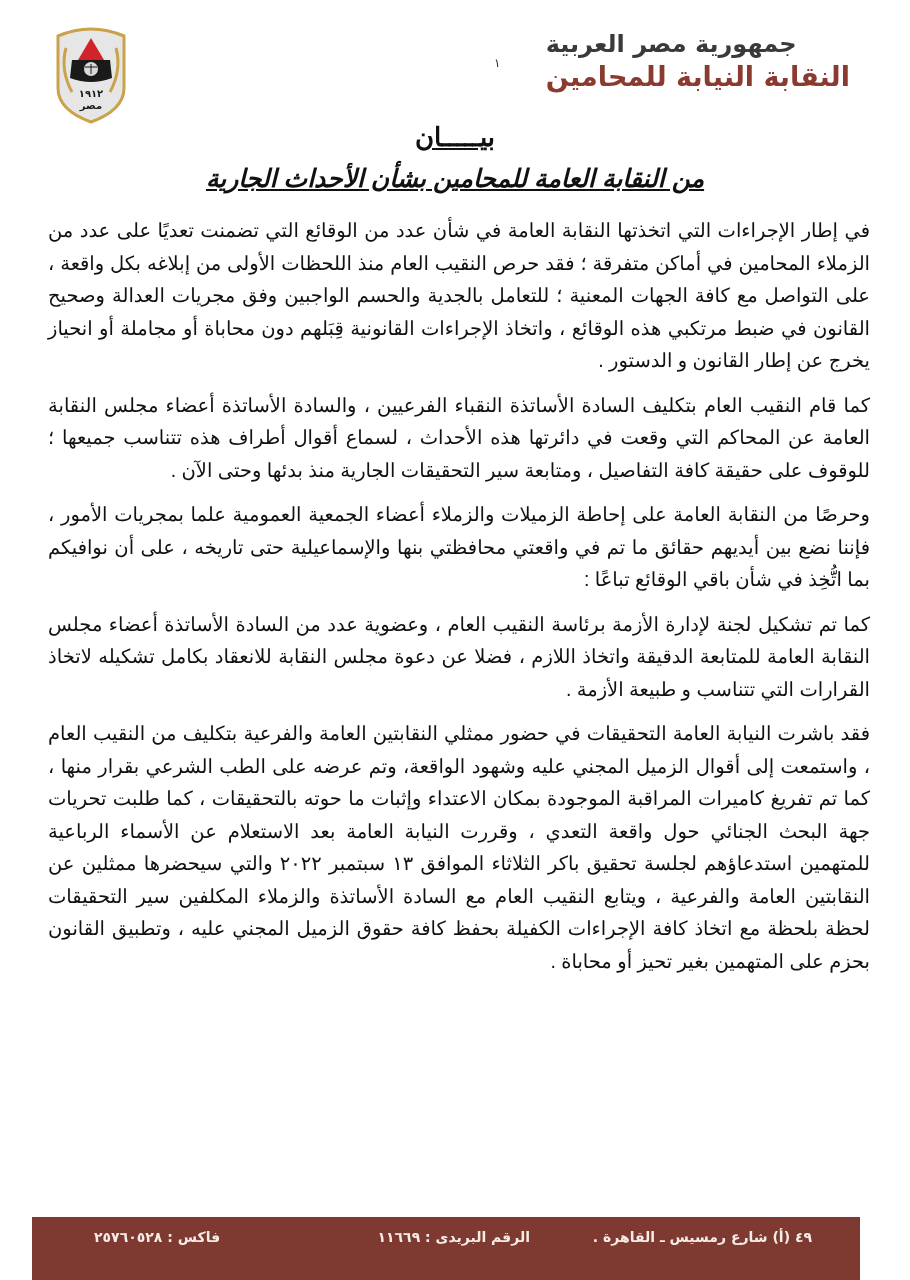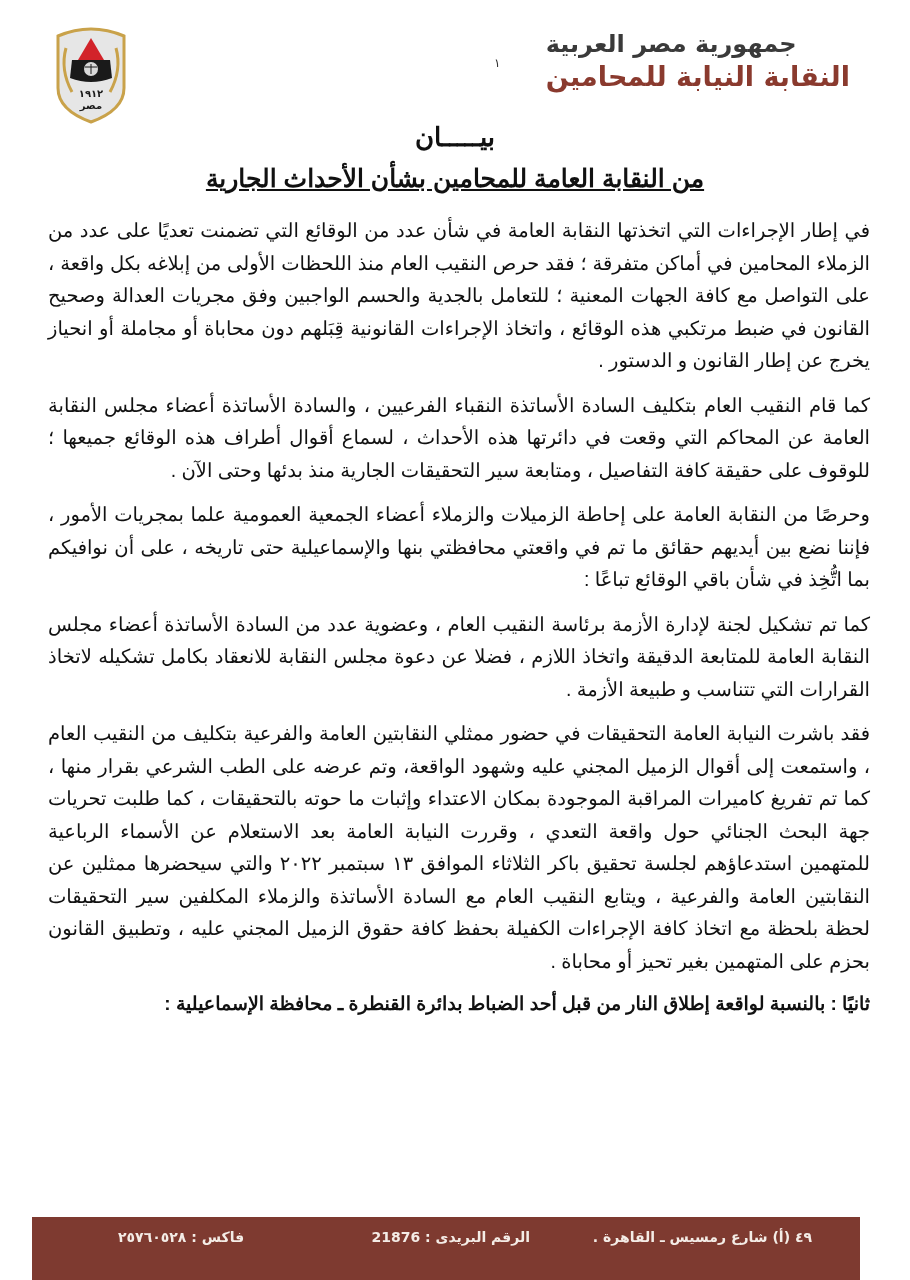--- a/index.html
+++ b/index.html
@@ -10,38 +10,38 @@
   .header-org {
     position: absolute; right: 60px; top: 28px; text-align: left; direction: rtl;
     font-family: "DejaVu Sans", sans-serif; font-weight: bold;
   }
   .org-country { font-size: 24px; color: #3a3a3a; line-height: 32px; padding-right: 18px; }
   .org-name { font-size: 27px; color: #8a3a2e; line-height: 34px; }
   .page-mark { position: absolute; left: 494px; top: 56px; font-size: 12px; color: #333; }
   .logo { position: absolute; left: 52px; top: 26px; width: 78px; height: 98px; }
   .title-main {
     position: absolute; top: 122px; left: 0; width: 910px; text-align: center;
-    font-size: 26px; font-weight: bold; direction: rtl;
+    font-size: 26px; font-weight: bold; text-decoration: underline; direction: rtl;
   }
   .title-sub {
     position: absolute; top: 164px; left: 0; width: 910px; text-align: center;
-    font-size: 25px; font-weight: bold; text-decoration: underline; direction: rtl;
+    font-size: 25px; font-weight: bold; text-decoration: underline; direction: rtl; font-style: italic;
   }
   .body {
     position: absolute; top: 214px; left: 48px; width: 822px; direction: rtl;
     text-align: justify; font-size: 19.5px; line-height: 32.5px;
   }
   .body p { margin: 0 0 12px 0; text-align-last: right; }
   .body h3 { margin: 0 0 12px 0; font-size: 19px; font-weight: bold; line-height: 30px; }
   .footer {
     position: absolute; left: 32px; top: 1217px; width: 828px; height: 63px;
     background: #7e3a30; direction: rtl; color: #f4ece6; font-weight: bold;
     font-family: "DejaVu Sans", sans-serif; font-size: 14px;
   }
-  .footer span { position: absolute; top: 12px; margin-left: 24px; }
+  .footer span { position: absolute; top: 12px; }
   .f-address { right: 48px; }
   .f-postal { right: 330px; }
   .f-fax { left: 62px; }
 </style>
 </head>
 <body>
 
 <div class="header-org">
   <div class="org-country">جمهورية مصر العربية</div>
   <div class="org-name">النقابة النيابة للمحامين</div>
@@ -60,24 +60,23 @@
   <line x1="39" y1="38" x2="39" y2="48" stroke="#1a1a1a" stroke-width="1"></line>
   <text x="39" y="71" text-anchor="middle" font-size="10" font-weight="bold" fill="#1a1a1a" font-family="DejaVu Sans, sans-serif">١٩١٢</text>
   <text x="39" y="83" text-anchor="middle" font-size="10" font-weight="bold" fill="#1a1a1a" font-family="DejaVu Sans, sans-serif">مصر</text>
 </svg>
 
 <div class="title-main">بيـــــان</div>
 <div class="title-sub">من النقابة العامة للمحامين بشأن الأحداث الجارية</div>
 
 <div class="body">
   <p>في إطار الإجراءات التي اتخذتها النقابة العامة في شأن عدد من الوقائع التي تضمنت تعديًا على عدد من الزملاء المحامين في أماكن متفرقة ؛ فقد حرص النقيب العام منذ اللحظات الأولى من إبلاغه بكل واقعة ، على التواصل مع كافة الجهات المعنية ؛ للتعامل بالجدية والحسم الواجبين وفق مجريات العدالة وصحيح القانون في ضبط مرتكبي هذه الوقائع ، واتخاذ الإجراءات القانونية قِبَلهم دون محاباة أو مجاملة أو انحياز يخرج عن إطار القانون و الدستور .</p>
-  <p>كما قام النقيب العام بتكليف السادة الأساتذة النقباء الفرعيين ، والسادة الأساتذة أعضاء مجلس النقابة العامة عن المحاكم التي وقعت في دائرتها هذه الأحداث ، لسماع أقوال أطراف هذه الوقائع جميعها ؛ للوقوف على حقيقة كافة التفاصيل ، ومتابعة سير التحقيقات الجارية منذ بدئها وحتى الآن .</p>
+  <p>كما قام النقيب العام بتكليف السادة الأساتذة النقباء الفرعيين ، والسادة الأساتذة أعضاء مجلس النقابة العامة عن المحاكم التي وقعت في دائرتها هذه الأحداث ، لسماع أقوال أطراف هذه تتناسب جميعها ؛ للوقوف على حقيقة كافة التفاصيل ، ومتابعة سير التحقيقات الجارية منذ بدئها وحتى الآن .</p>
   <p>وحرصًا من النقابة العامة على إحاطة الزميلات والزملاء أعضاء الجمعية العمومية علما بمجريات الأمور ، فإننا نضع بين أيديهم حقائق ما تم في واقعتي محافظتي بنها والإسماعيلية حتى تاريخه ، على أن نوافيكم بما اتُّخِذ في شأن باقي الوقائع تباعًا :</p>
   <p>كما تم تشكيل لجنة لإدارة الأزمة برئاسة النقيب العام ، وعضوية عدد من السادة الأساتذة أعضاء مجلس النقابة العامة للمتابعة الدقيقة واتخاذ اللازم ، فضلا عن دعوة مجلس النقابة للانعقاد بكامل تشكيله لاتخاذ القرارات التي تتناسب و طبيعة الأزمة .</p>
   <p>فقد باشرت النيابة العامة التحقيقات في حضور ممثلي النقابتين العامة والفرعية بتكليف من النقيب العام ، واستمعت إلى أقوال الزميل المجني عليه وشهود الواقعة، وتم عرضه على الطب الشرعي بقرار منها ، كما تم تفريغ كاميرات المراقبة الموجودة بمكان الاعتداء وإثبات ما حوته بالتحقيقات ، كما طلبت تحريات جهة البحث الجنائي حول واقعة التعدي ، وقررت النيابة العامة بعد الاستعلام عن الأسماء الرباعية للمتهمين استدعاؤهم لجلسة تحقيق باكر الثلاثاء الموافق ١٣ سبتمبر ٢٠٢٢ والتي سيحضرها ممثلين عن النقابتين العامة والفرعية ، ويتابع النقيب العام مع السادة الأساتذة والزملاء المكلفين سير التحقيقات لحظة بلحظة مع اتخاذ كافة الإجراءات الكفيلة بحفظ كافة حقوق الزميل المجني عليه ، وتطبيق القانون بحزم على المتهمين بغير تحيز أو محاباة .</p>
-  <h3>ثانيًا : بالنسبة لواقعة إطلاق النار من قبل أحد الضباط بدائرة القنطرة ـ محافظة الإسماعيلية :</h3>
 </div>
 
 <div class="footer">
   <span class="f-address">٤٩ (أ) شارع رمسيس ـ القاهرة .</span>
-  <span class="f-postal">الرقم البريدى : 21876</span>
+  <span class="f-postal">الرقم البريدى : ١١٦٦٩</span>
   <span class="f-fax">فاكس : ٢٥٧٦٠٥٢٨</span>
 </div>
 
 </body></html>

